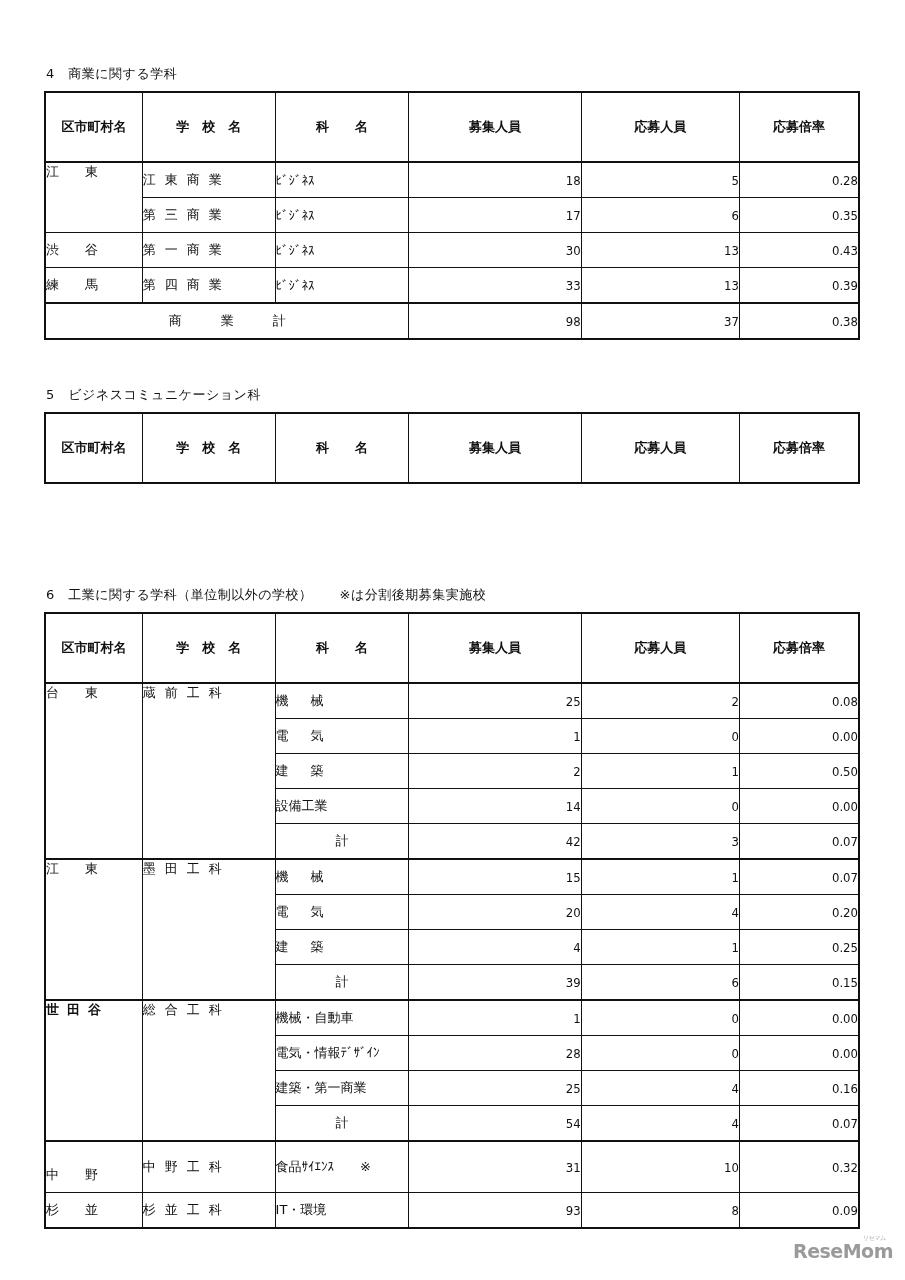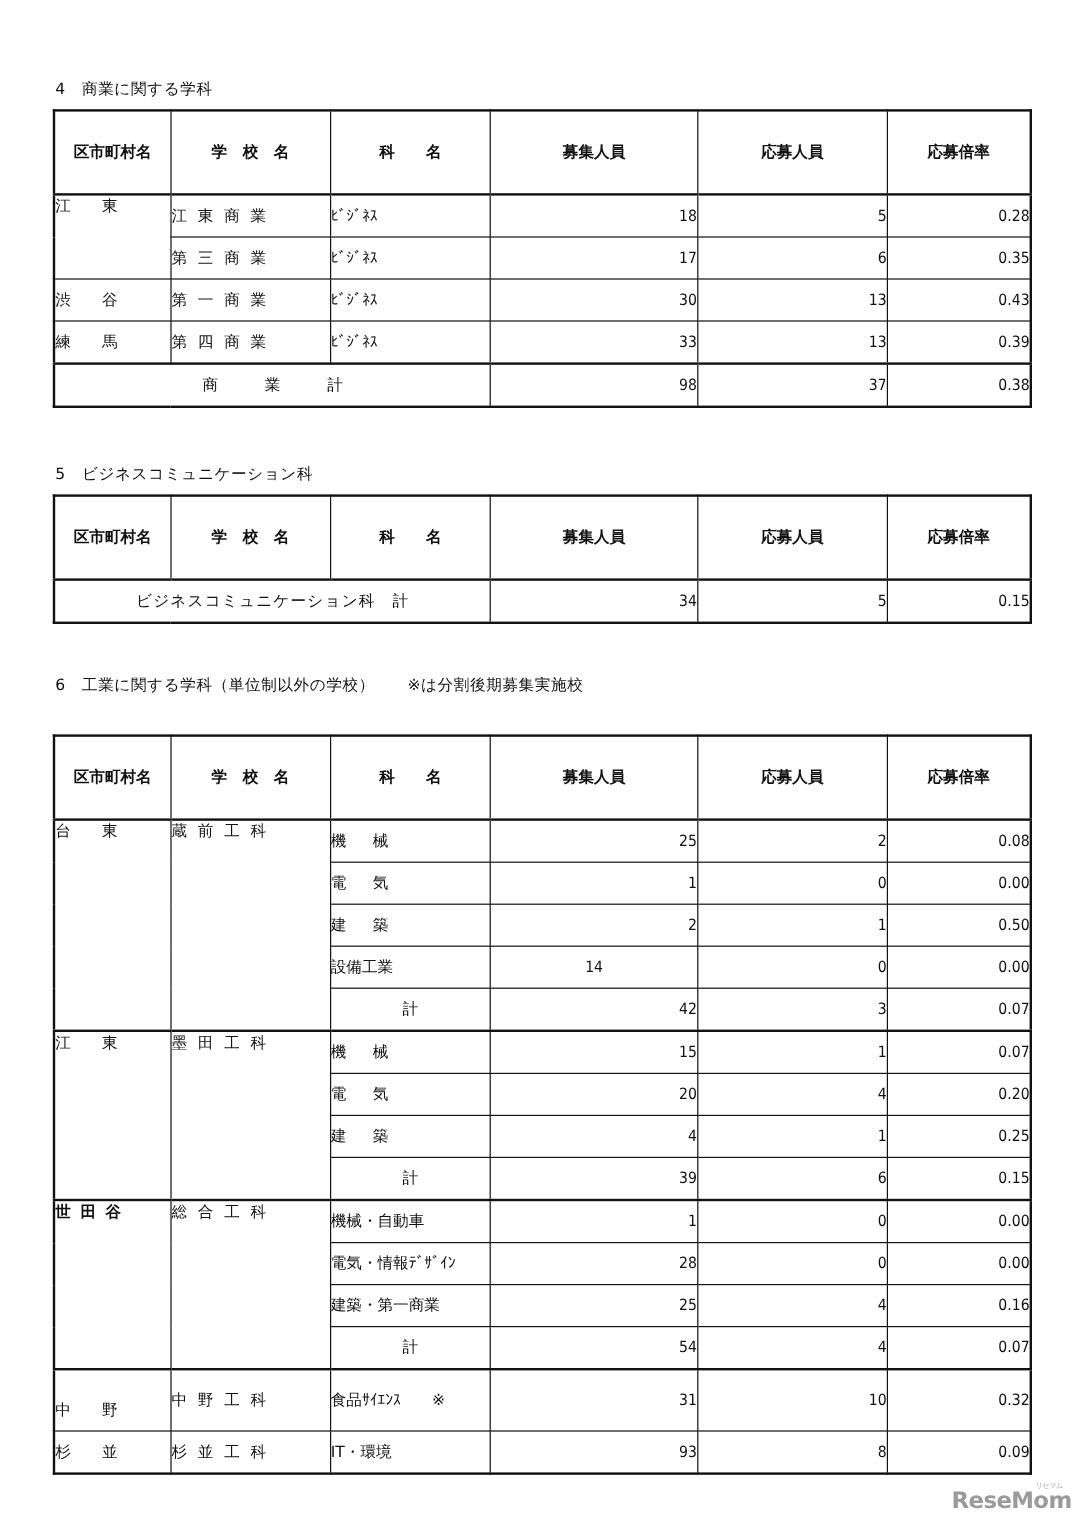--- a/index.html
+++ b/index.html
@@ -102,30 +102,24 @@
     </colgroup>
   <tbody>
       <tr class="head">
     <td class="hd">区市町村名</td>
     <td class="hd bl">学　校　名</td>
     <td class="hd bl">科　　名</td>
     <td class="hd bl">募集人員</td>
     <td class="hd bl">応募人員</td>
     <td class="hd bl">応募倍率</td>
   </tr>
-  <tr class="r">
-    <td colspan="3" class="center" style="white-space:pre;letter-spacing:1px;">ビジネスコミュニケーション科　計</td>
-    <td class="num bl">34</td>
-    <td class="num bl">5</td>
-    <td class="num bl">0.15</td>
-  </tr>
 </tbody>
   </table>
 
-<div class="sec-title" style="top:562px;">6　工業に関する学科（単位制以外の学校）　　※は分割後期募集実施校</div>
+<div class="sec-title" style="top:586px;">6　工業に関する学科（単位制以外の学校）　　※は分割後期募集実施校</div>
 <table class="t" style="top:612px;">
   <colgroup>
       <col class="c-ward">
       <col class="c-school">
       <col class="c-dept">
       <col class="c-rec">
       <col class="c-app">
       <col class="c-rate">
     </colgroup>
   <tbody>
@@ -153,21 +147,21 @@
     <td class="num bl noborder-tb">0.00</td>
   </tr>
   <tr class="r">
     <td class="dept dept-sp bl noborder-tb">建築</td>
     <td class="num bl noborder-tb">2</td>
     <td class="num bl noborder-tb">1</td>
     <td class="num bl noborder-tb">0.50</td>
   </tr>
   <tr class="r">
     <td class="dept bl" style="border-top:none;">設備工業</td>
-    <td class="num bl" style="border-top:none;text-align:center;">14</td>
+    <td class="num bl" style="border-top:none;">14</td>
     <td class="num bl" style="border-top:none;">0</td>
     <td class="num bl" style="border-top:none;">0.00</td>
   </tr>
   <tr class="r" style="border-bottom:2.5px solid #111;">
     <td class="center bl">計</td>
     <td class="num bl">42</td>
     <td class="num bl">3</td>
     <td class="num bl">0.07</td>
   </tr>
 

